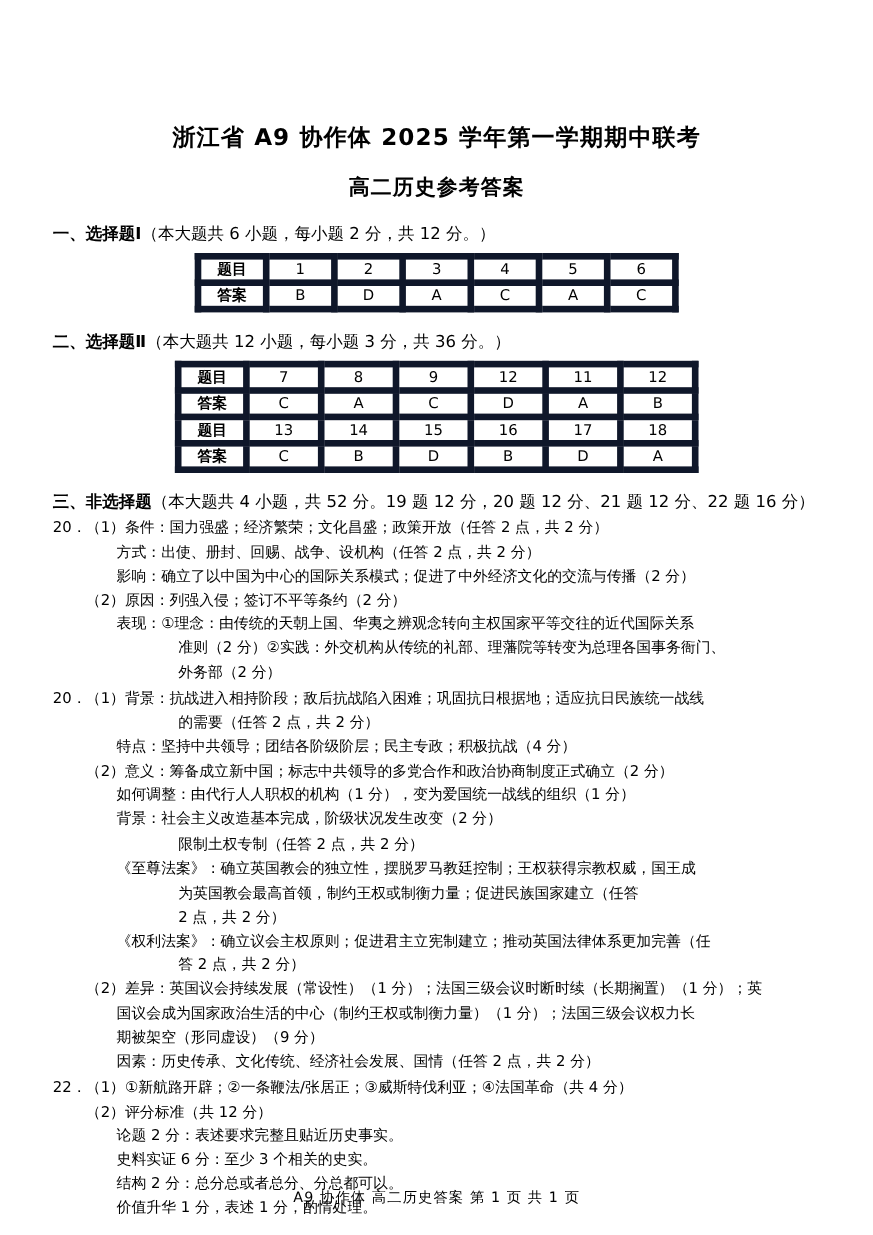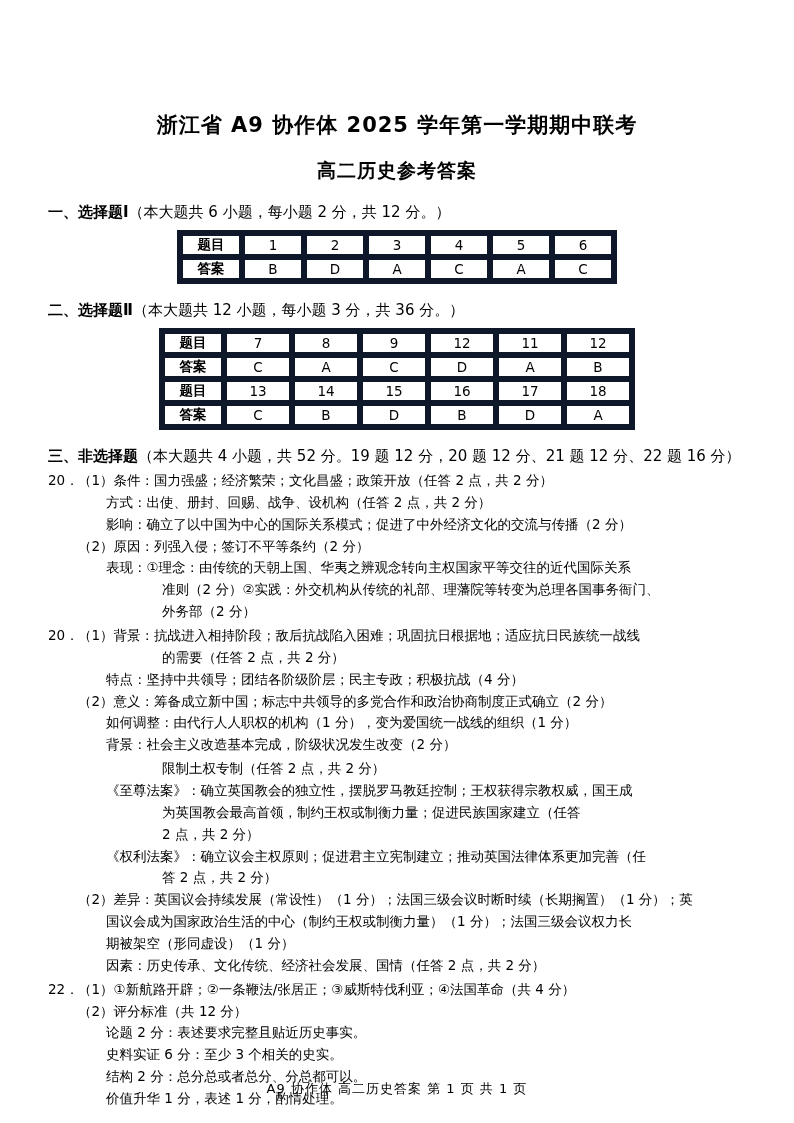--- a/index.html
+++ b/index.html
@@ -248,21 +248,21 @@
     <div class="q-row">
       <div class="q-num"></div>
       <div class="q-body ind-0">（2）差异：英国议会持续发展（常设性）（1 分）；法国三级会议时断时续（长期搁置）（1 分）；英</div>
     </div>
     <div class="q-row">
       <div class="q-num"></div>
       <div class="q-body ind-1">国议会成为国家政治生活的中心（制约王权或制衡力量）（1 分）；法国三级会议权力长</div>
     </div>
     <div class="q-row">
       <div class="q-num"></div>
-      <div class="q-body ind-1">期被架空（形同虚设）（1 分）</div>
+      <div class="q-body ind-1">期被架空（形同虚设）（9 分）</div>
     </div>
     <div class="q-row">
       <div class="q-num"></div>
       <div class="q-body ind-1">因素：历史传承、文化传统、经济社会发展、国情（任答 2 点，共 2 分）</div>
     </div>
   </div>
 
   <div class="q-block">
     <div class="q-row">
       <div class="q-num">22．</div>

